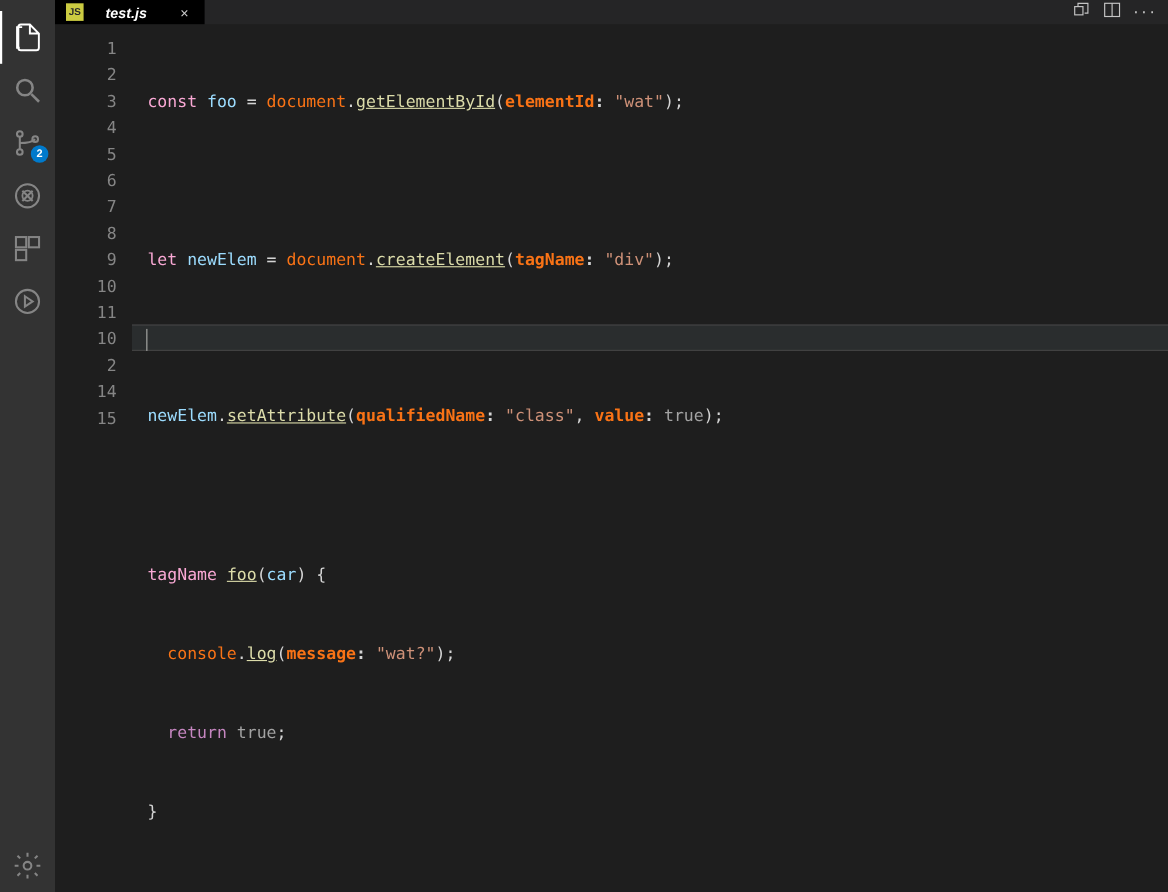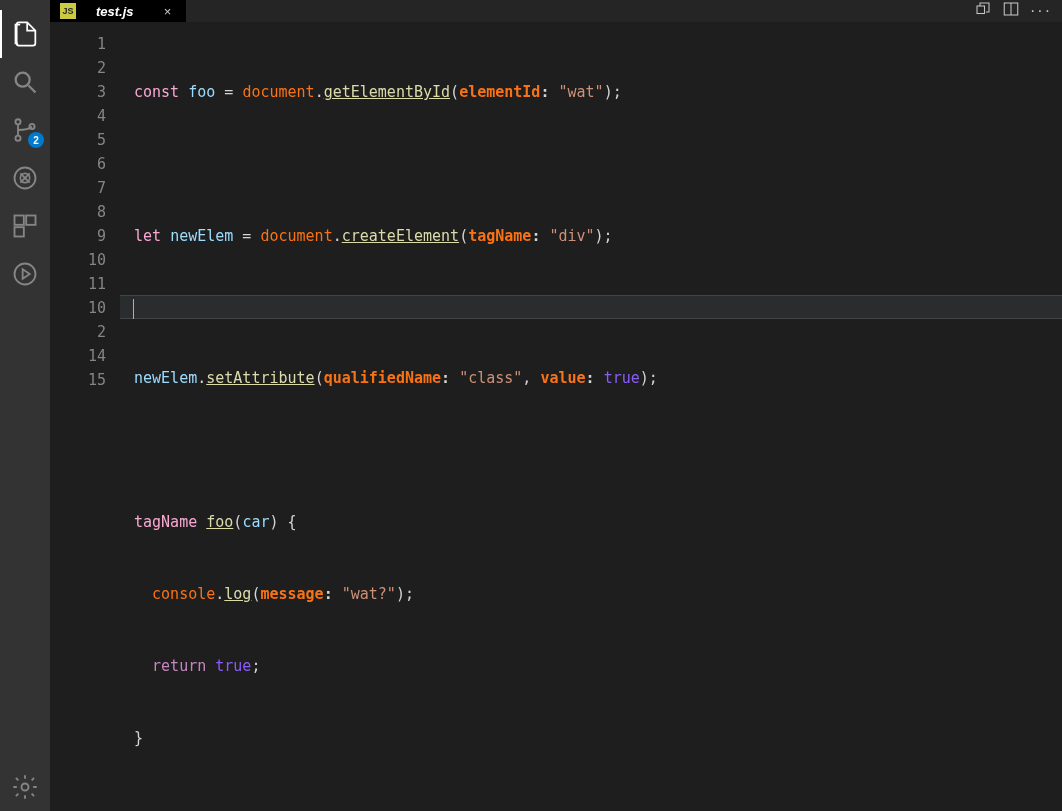--- a/index.html
+++ b/index.html
@@ -101,21 +101,21 @@
   background: #aeafad; vertical-align: text-top;
   margin-left: -1px;
 }
 
 .kw { color: #c586c0; }
 .const { color: #f9a8d4; }
 .fn { color: #dcdcaa; text-decoration: underline; }
 .str { color: #ce9178; }
 .var { color: #9cdcfe; }
 .obj { color: #f97316; }
-.bool { color: #8b5cf6; }
+.bool { color: #a3a3a3; }
 .pun { color: #d4d4d4; }
 .dot { color: #d4d4d4; }
 .hint { color: #f97316; font-weight: bold; }
 .hintc { color: #d4d4d4; font-weight: bold; }
 </style>
 </head>
 <body>
 
 <div class="activity-bar">
   <div class="top-icons">

